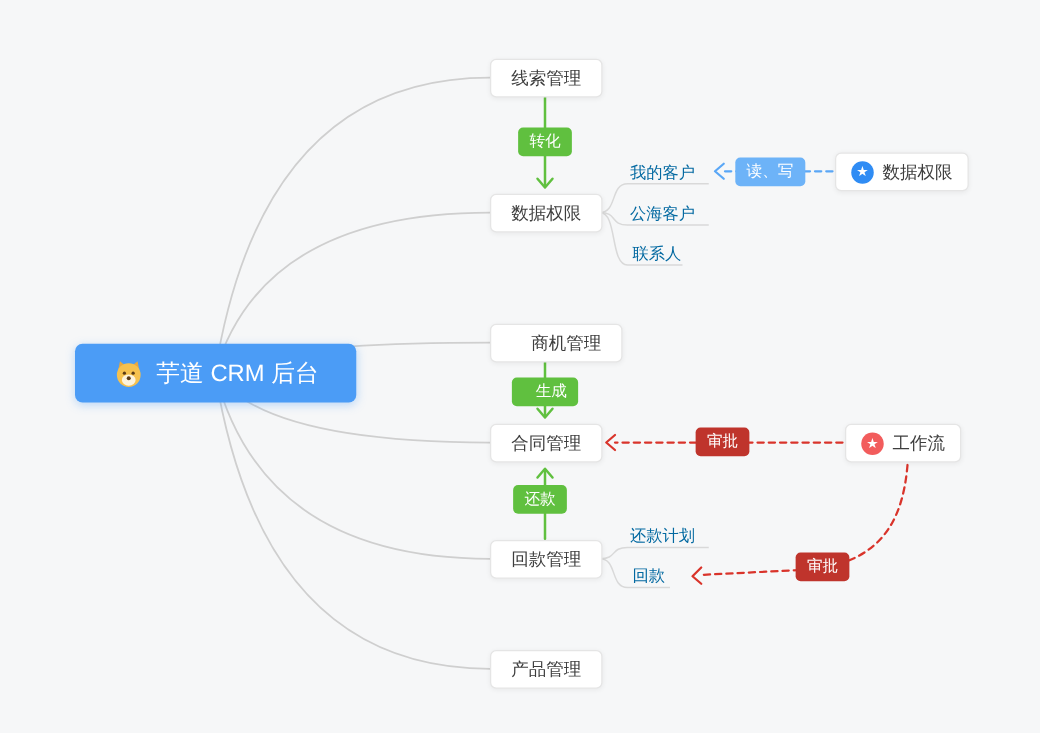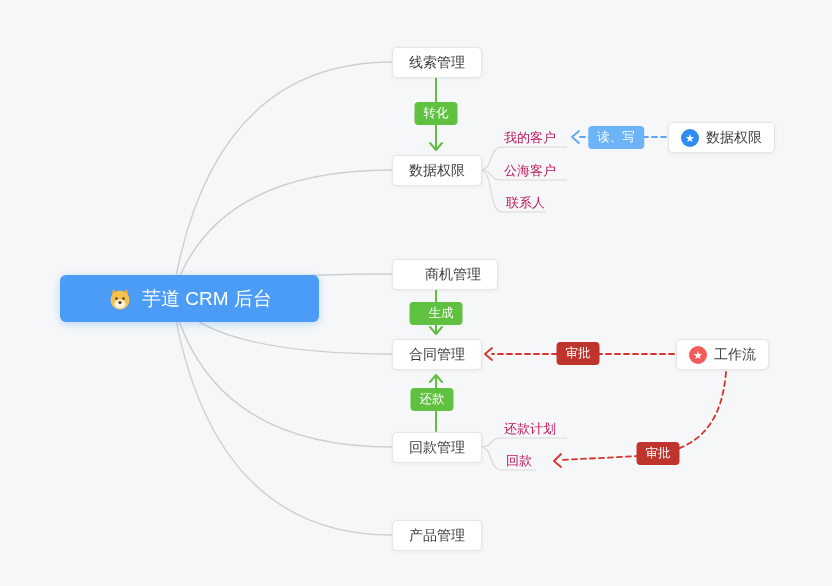--- a/index.html
+++ b/index.html
@@ -23,21 +23,21 @@
     font-size: 14px;
     color: #3d3d3d;
     white-space: nowrap;
     box-shadow: 0 1px 4px rgba(0,0,0,0.06);
     text-align: center;
   }
 
   .root-node {
     position: absolute;
     left: 60px; top: 275px;
-    width: 259px; height: 47px;
+    width: 225px; height: 47px;
     background: #4b9cf6;
     border-radius: 6px;
     color: #ffffff;
     display: flex;
     align-items: center;
     justify-content: center;
     gap: 9px;
     font-size: 19px;
     white-space: nowrap;
     box-shadow: 0 2px 8px rgba(75,156,246,0.35);
@@ -56,21 +56,21 @@
     transform: translateX(-50%);
     text-align: center;
   }
   .badge.green { background: #60c03f; }
   .badge.blue  { background: #6db3f8; }
   .badge.red   { background: #bf342c; }
 
   .child-label {
     position: absolute;
     font-size: 13px;
-    color: #be185d;
+    color: #0369a1;
     white-space: nowrap;
     height: 18px;
     line-height: 18px;
   }
 
   .side-node {
     position: absolute;
     height: 31px;
     background: #ffffff;
     border: 1px solid #e5e5e5;

